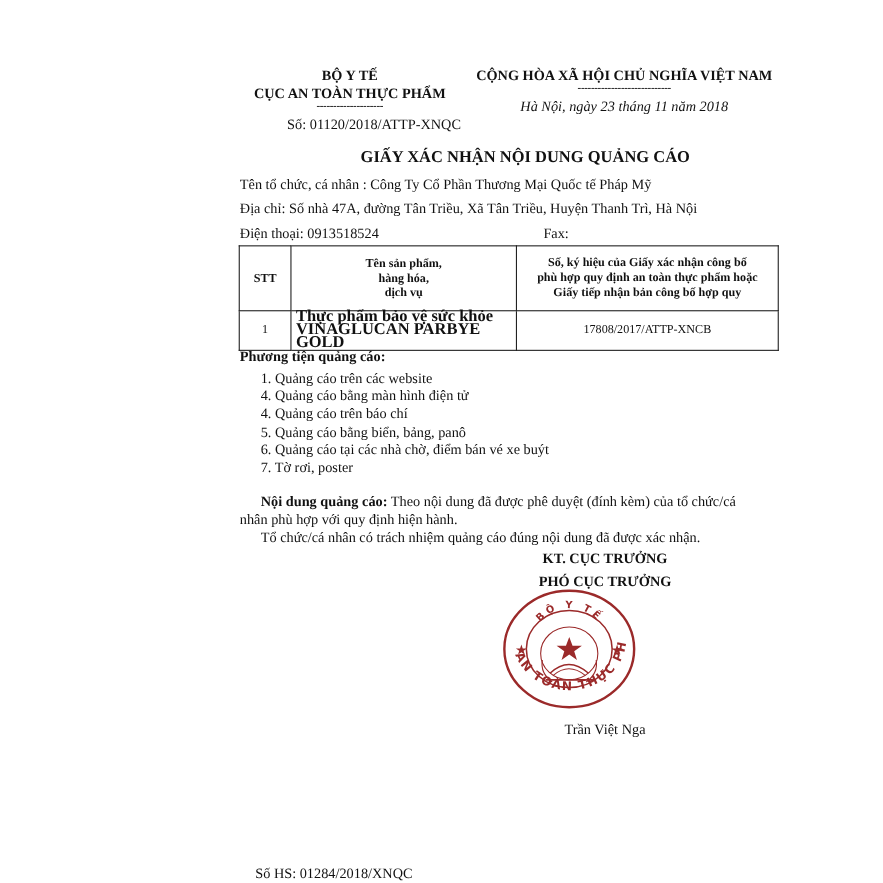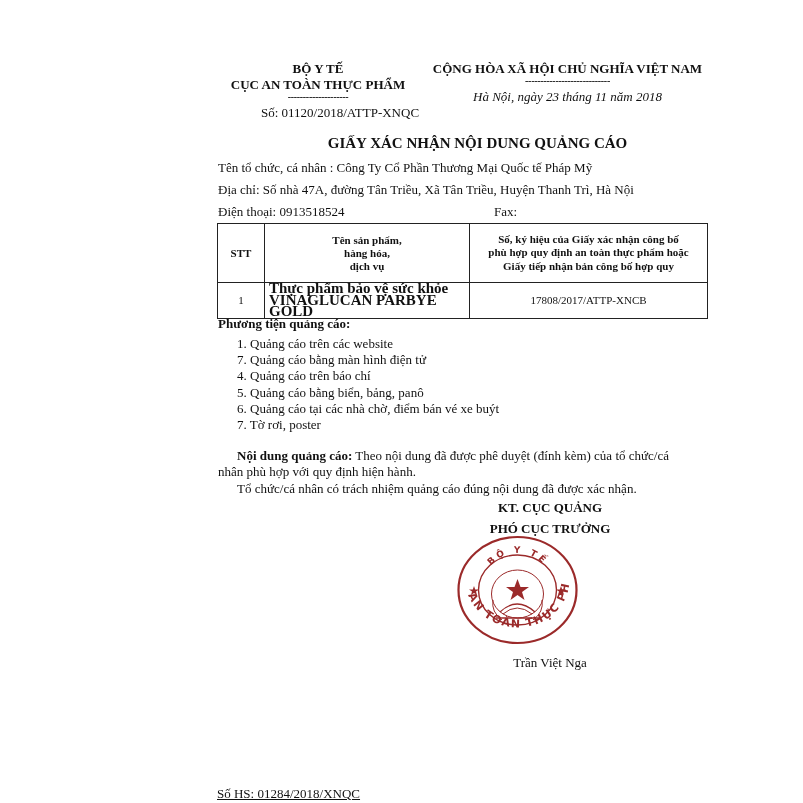--- a/index.html
+++ b/index.html
@@ -76,34 +76,34 @@
     </td>
     <td class="c f11">17808/2017/ATTP-XNCB</td>
   </tr>
 </tbody>
   </table>
 
 <div class="abs b f13" style="left:218px; top:316px;">Phương tiện quảng cáo:</div>
 
 <div id="media-list" class="abs f13">
   <div>1. Quảng cáo trên các website</div>
-  <div>7. Quảng cáo bằng màn hình điện tử</div>
+  <div>4. Quảng cáo bằng màn hình điện tử</div>
   <div>4. Quảng cáo trên báo chí</div>
   <div>5. Quảng cáo bằng biển, bảng, panô</div>
   <div>6. Quảng cáo tại các nhà chờ, điểm bán vé xe buýt</div>
   <div>7. Tờ rơi, poster</div>
 </div>
 
 <div class="abs f13" style="left:237px; top:448px;">
   <span class="b">Nội dung quảng cáo:</span><span> Theo nội dung đã được phê duyệt (đính kèm) của tổ chức/cá</span>
 </div>
 <div class="abs f13" style="left:218px; top:464px;">nhân phù hợp với quy định hiện hành.</div>
 <div class="abs f13" style="left:237px; top:481px;">Tổ chức/cá nhân có trách nhiệm quảng cáo đúng nội dung đã được xác nhận.</div>
 
-<div class="abs b c f13" style="left:470px; top:500px; width:160px;">KT. CỤC QUẢNG</div>
+<div class="abs b c f13" style="left:470px; top:500px; width:160px;">KT. CỤC TRƯỞNG</div>
 <div class="abs b c f13" style="left:470px; top:521px; width:160px;">PHÓ CỤC TRƯỞNG</div>
 
 <svg id="stamp" viewBox="0 0 123 112">
   <defs>
     <path id="arcTop" d="M 30 40 A 34 34 0 0 1 93 40"></path>
     <path id="arcBot" d="M 10 52 A 52 48 0 0 0 113 52"></path>
   </defs>
   <g fill="none" stroke="#9b2a2a">
     <ellipse cx="61.5" cy="56" rx="59" ry="53" stroke-width="2.2"></ellipse>
     <ellipse cx="61.5" cy="56" rx="39" ry="35" stroke-width="1.4"></ellipse>
@@ -122,13 +122,13 @@
       <textPath href="#arcTop" startOffset="50%" text-anchor="middle">BỘ Y TẾ</textPath>
     </text>
     <text font-family="DejaVu Sans, sans-serif" font-size="11" font-weight="bold" letter-spacing="1.5">
       <textPath href="#arcBot" startOffset="50%" text-anchor="middle">CỤC AN TOÀN THỰC PHẨM</textPath>
     </text>
   </g>
 </svg>
 
 <div class="abs c f13" style="left:480px; top:655px; width:140px;">Trần Việt Nga</div>
 
-<div class="abs f13" style="left:217px; top:786px;text-decoration:underline;">Số HS: 01284/2018/XNQC</div>
+<div class="abs f13" style="left:232px; top:786px;">Số HS: 01284/2018/XNQC</div>
 
 </body></html>

